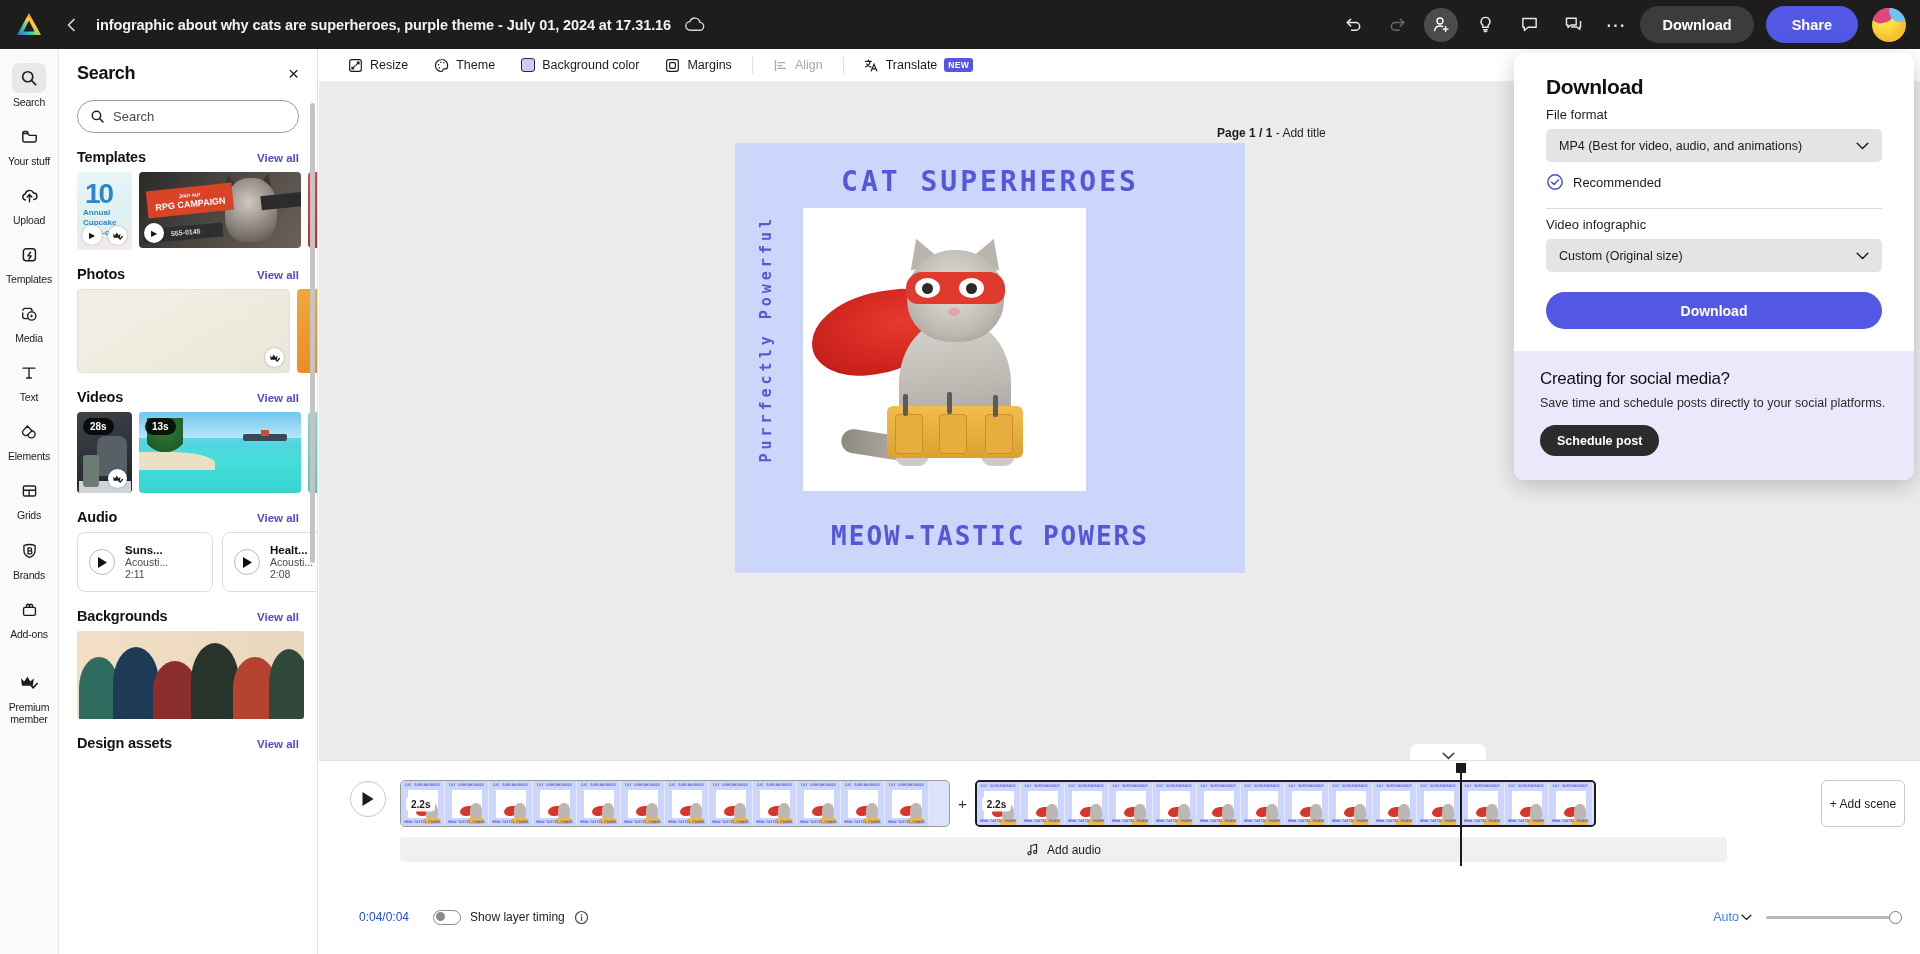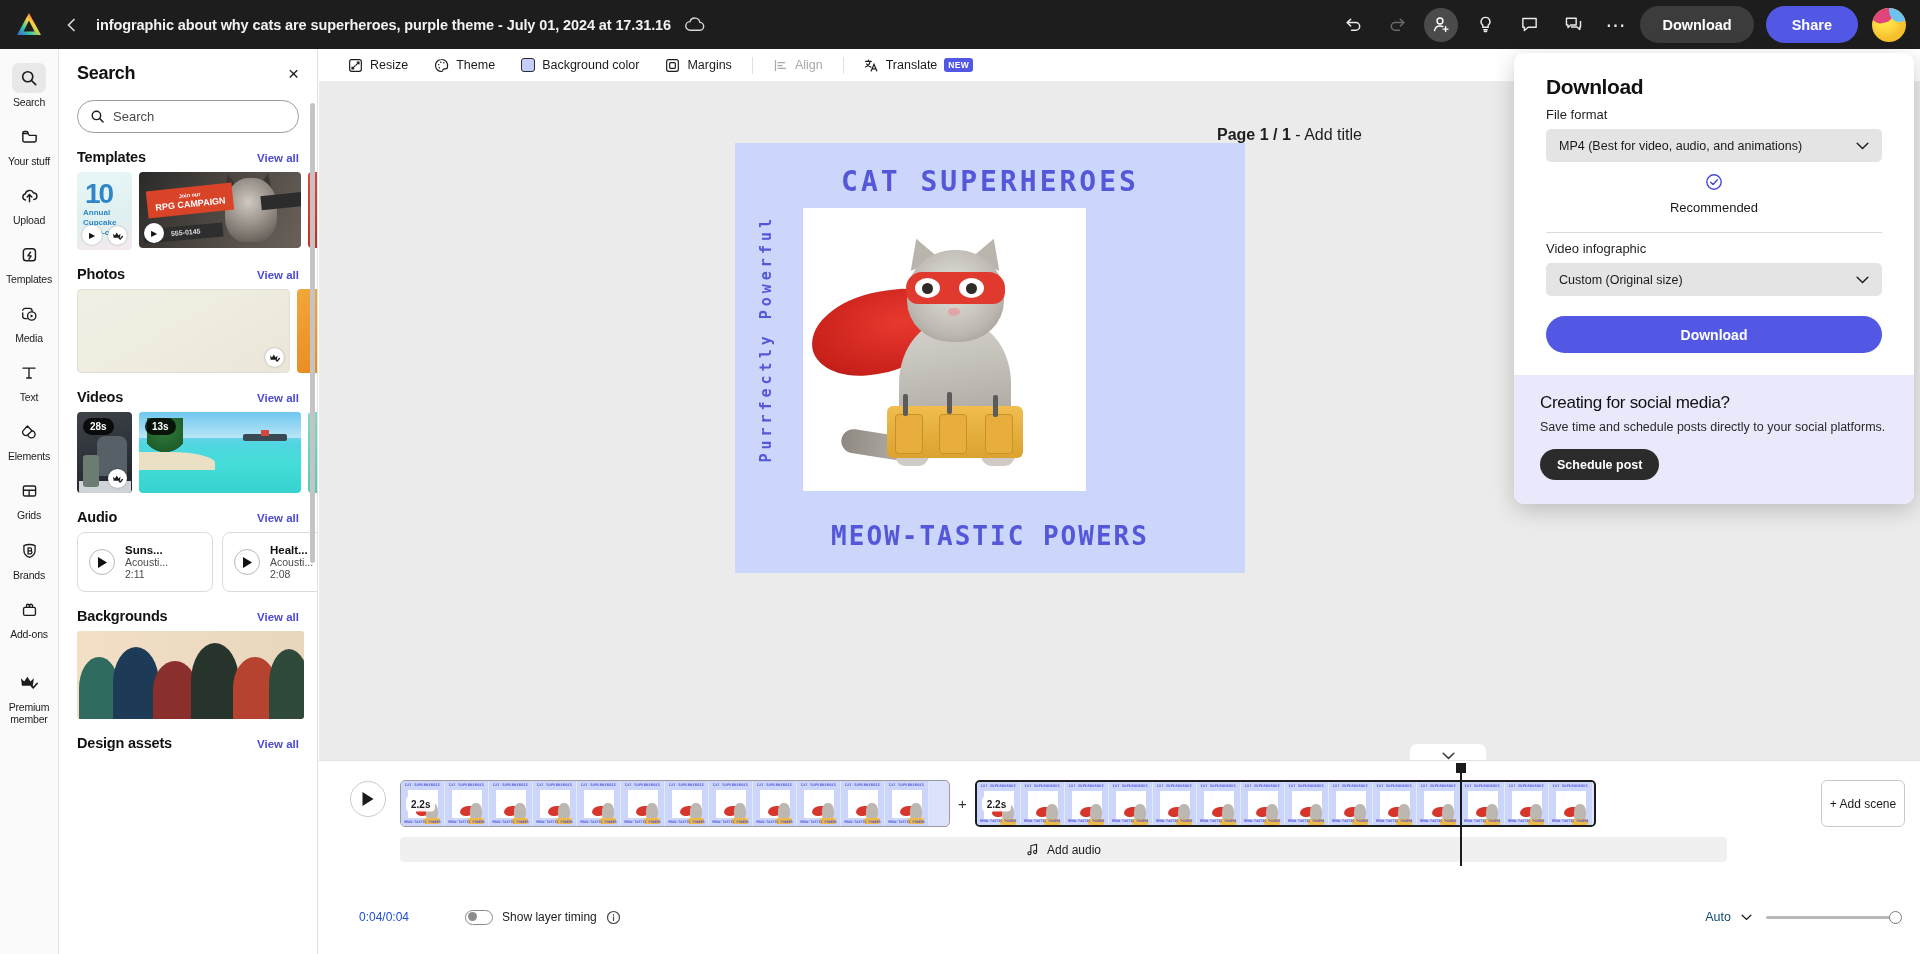--- a/index.html
+++ b/index.html
@@ -207,21 +207,21 @@
     border-radius: 3px; padding: 2px 4px; letter-spacing: .3px;
   }
   .swatch-bg { width: 14px; height: 14px; border-radius: 3px; background:#c8cefb; border: 1.5px solid #2b2b2b; }
 
   
   .canvas-area {
     position: absolute; left: 319px; top: 82px; width: 1601px; height: 686px;
     background: #ebebeb; overflow: hidden;
   }
   .page-label {
-    position: absolute; left: 898px; top: 44px; font-size: 16px; color: #1e1e1e;
+    position: absolute; left: 898px; top: 44px; font-size: 12px; color: #1e1e1e;
   }
   .page-label b { font-weight: 700; }
   .page-label .addtitle { color:#1e1e1e; cursor: pointer; }
   .artboard {
     position: absolute; left: 416px; top: 61px; width: 510px; height: 430px;
     background: #ccd6fb;
   }
   .ab-title {
     position: absolute; top: 22px; left: 0; width: 100%; text-align: center;
     font-family: "DejaVu Sans Mono", monospace; font-size: 28px; font-weight: 700;
@@ -329,51 +329,51 @@
   .add-audio {
     position: absolute; left: 81px; top: 76px; width: 1327px; height: 25px;
     background: #f0f0f0; border-radius: 4px; display: flex; align-items: center;
     justify-content: center; gap: 8px; font-size: 12px; color: #1c1c1c; cursor: pointer;
   }
   .tl-bottom {
     position: absolute; left: 0; top: 126px; width: 100%; height: 60px;
     display: flex; align-items: center; padding: 0 24px;
   }
   .tl-time { font-size: 12px; color: #1d4ed8; margin-left: 16px; }
-  .toggle-wrap { display: flex; align-items: center; gap: 9px; margin-left: 56px; }
+  .toggle-wrap { display: flex; align-items: center; gap: 9px; margin-left: 24px; }
   .toggle {
     width: 28px; height: 15px; border-radius: 9px; border: 1.5px solid #8b8b8b; background: #fff;
     position: relative; cursor: pointer;
   }
   .toggle::after {
     content:""; position:absolute; left:2px; top:1.5px; width:9px; height:9px;
     border-radius:50%; background:#8b8b8b;
   }
   .tl-lbl { font-size: 12px; color: #1c1c1c; }
   .info-ico { color:#4a4a4a; cursor: pointer; display:flex; }
   .tl-right { margin-left: auto; display: flex; align-items: center; gap: 14px; }
-  .auto-sel { display: flex; align-items: center; gap: 10px; font-size: 12.5px; color: #0c4a6e; cursor: pointer; }
+  .auto-sel { display: flex; align-items: center; gap: 2px; font-size: 12.5px; color: #3b82f6; cursor: pointer; }
   .zoom-slider { width: 130px; height: 3px; background: #b9b9b9; border-radius: 2px; position: relative; cursor: pointer;}
   .zoom-knob { position: absolute; right: -6px; top: -5px; width: 13px; height: 13px; border-radius: 50%;
     background: #fff; border: 1.5px solid #7a7a7a; }
 
   
   .dl-pop {
     position: absolute; right: 6px; top: 53px; width: 400px;
     background: #fff; border-radius: 10px; box-shadow: 0 6px 22px rgba(0,0,0,.2);
     overflow: hidden; z-index: 40;
   }
   .dl-body { padding: 22px 32px 22px 32px; }
   .dl-title { font-size: 21px; font-weight: 800; color: #111; letter-spacing: -.4px; }
   .dl-field-label { font-size: 13px; color: #1f1f1f; margin-top: 8px; margin-bottom: 7px; }
   .dl-select {
     height: 33px; background: #e4e4e4; border-radius: 5px; display: flex; align-items: center;
     justify-content: space-between; padding: 0 13px; font-size: 12.5px; color: #1a1a1a; cursor: pointer;
   }
-  .dl-reco { display: flex; align-items: center; gap: 9px; margin-top: 11px; font-size: 13px; color: #1a1a1a; flex-direction: column; }
+  .dl-reco { display: flex; align-items: center; gap: 9px; margin-top: 11px; font-size: 13px; color: #1a1a1a; }
   .dl-divider { height: 1px; background: #dcdcdc; margin: 17px 0 0 0; }
   .dl-btn {
     margin-top: 20px; width: 100%; height: 37px; border-radius: 19px; background: #5258e4;
     color: #fff; border: none; font-family: inherit; font-size: 14px; font-weight: 700; cursor: pointer;
   }
   .dl-promo { background: #e9e9fb; padding: 18px 26px 24px 26px; }
   .dl-promo-t { font-size: 17px; font-weight: 400; color: #111; letter-spacing: -.3px; }
   .dl-promo-s { font-size: 12.5px; color: #2a2a2a; margin-top: 7px; }
   .dl-promo-btn {
     margin-top: 15px; background: #2b2b2b; color: #fff; border: none; border-radius: 17px;

